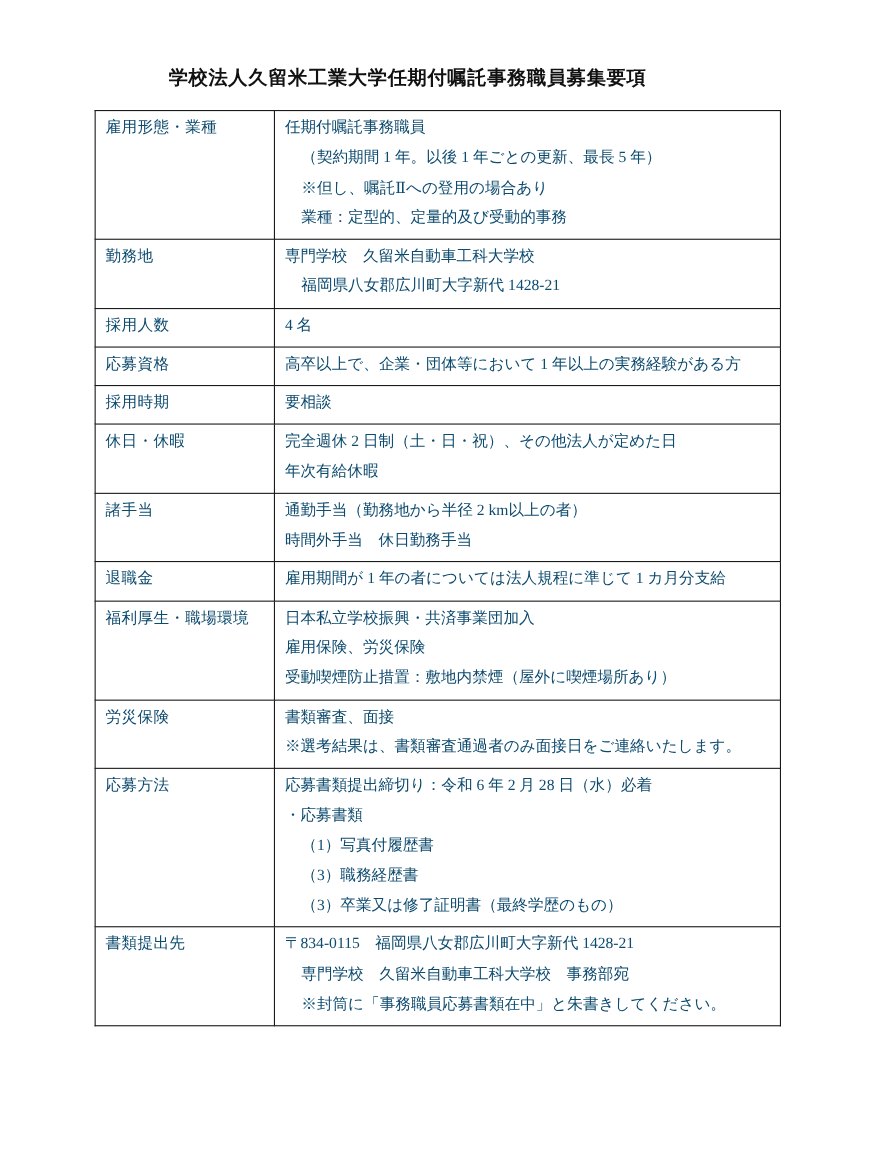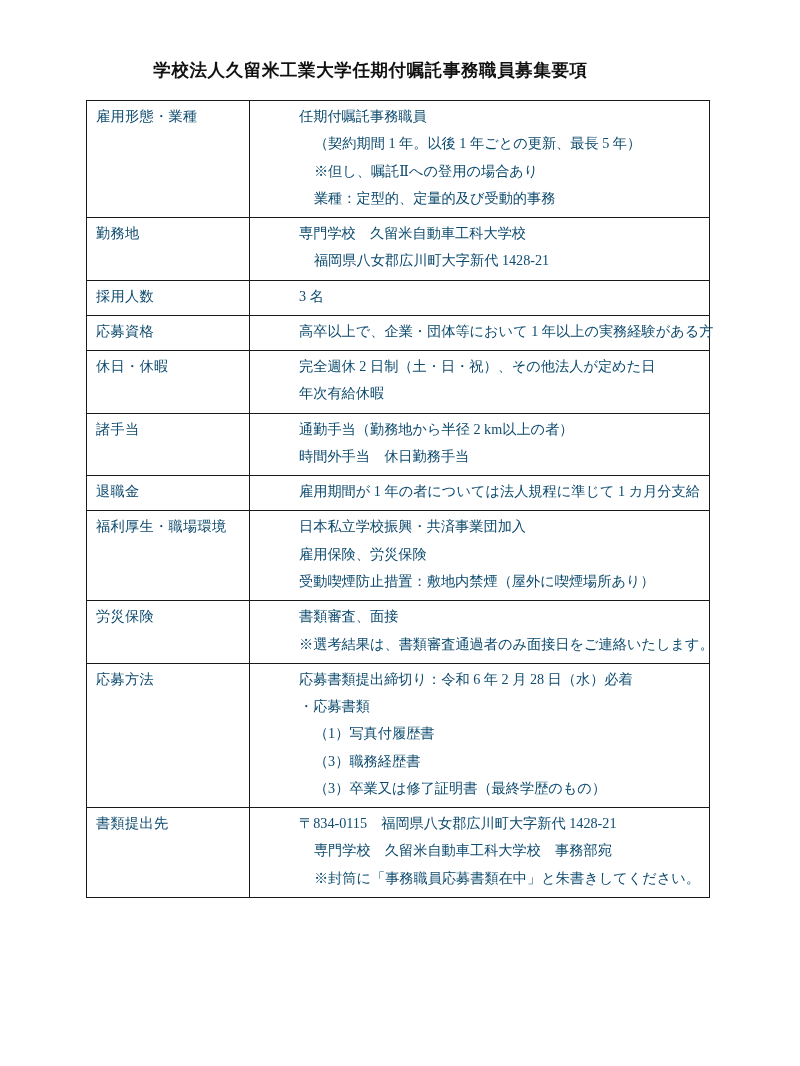--- a/index.html
+++ b/index.html
@@ -55,21 +55,20 @@
     letter-spacing: 0.3px;
     white-space: nowrap;
   }
   .req-table td.value {
     padding-left: 9px;
     padding-right: 6px;
   }
   .line {
     display: block;
     white-space: nowrap;
-    margin-left: 40px;
   }
   .ind-1 { padding-left: 1.05em; }
   .pad-bottom-1 { padding-bottom: 22px; }
 </style>
 </head>
 <body>
 
 <div class="page">
 
   <div class="doc-title">学校法人久留米工業大学任期付嘱託事務職員募集要項</div>
@@ -88,27 +87,33 @@
         <tr>
           <td class="label">勤務地</td>
           <td class="value">
             <span class="line">専門学校　久留米自動車工科大学校</span>
             <span class="line ind-1">福岡県八女郡広川町大字新代 1428-21</span>
           </td>
         </tr>
         <tr>
           <td class="label">採用人数</td>
           <td class="value">
-            <span class="line">3 名</span>
+            <span class="line">4 名</span>
           </td>
         </tr>
         <tr>
           <td class="label">応募資格</td>
           <td class="value">
             <span class="line">高卒以上で、企業・団体等において 1 年以上の実務経験がある方</span>
+          </td>
+        </tr>
+        <tr>
+          <td class="label">採用時期</td>
+          <td class="value">
+            <span class="line">要相談</span>
           </td>
         </tr>
         <tr>
           <td class="label">休日・休暇</td>
           <td class="value">
             <span class="line">完全週休 2 日制（土・日・祝）、その他法人が定めた日</span>
             <span class="line">年次有給休暇</span>
           </td>
         </tr>
         <tr>

